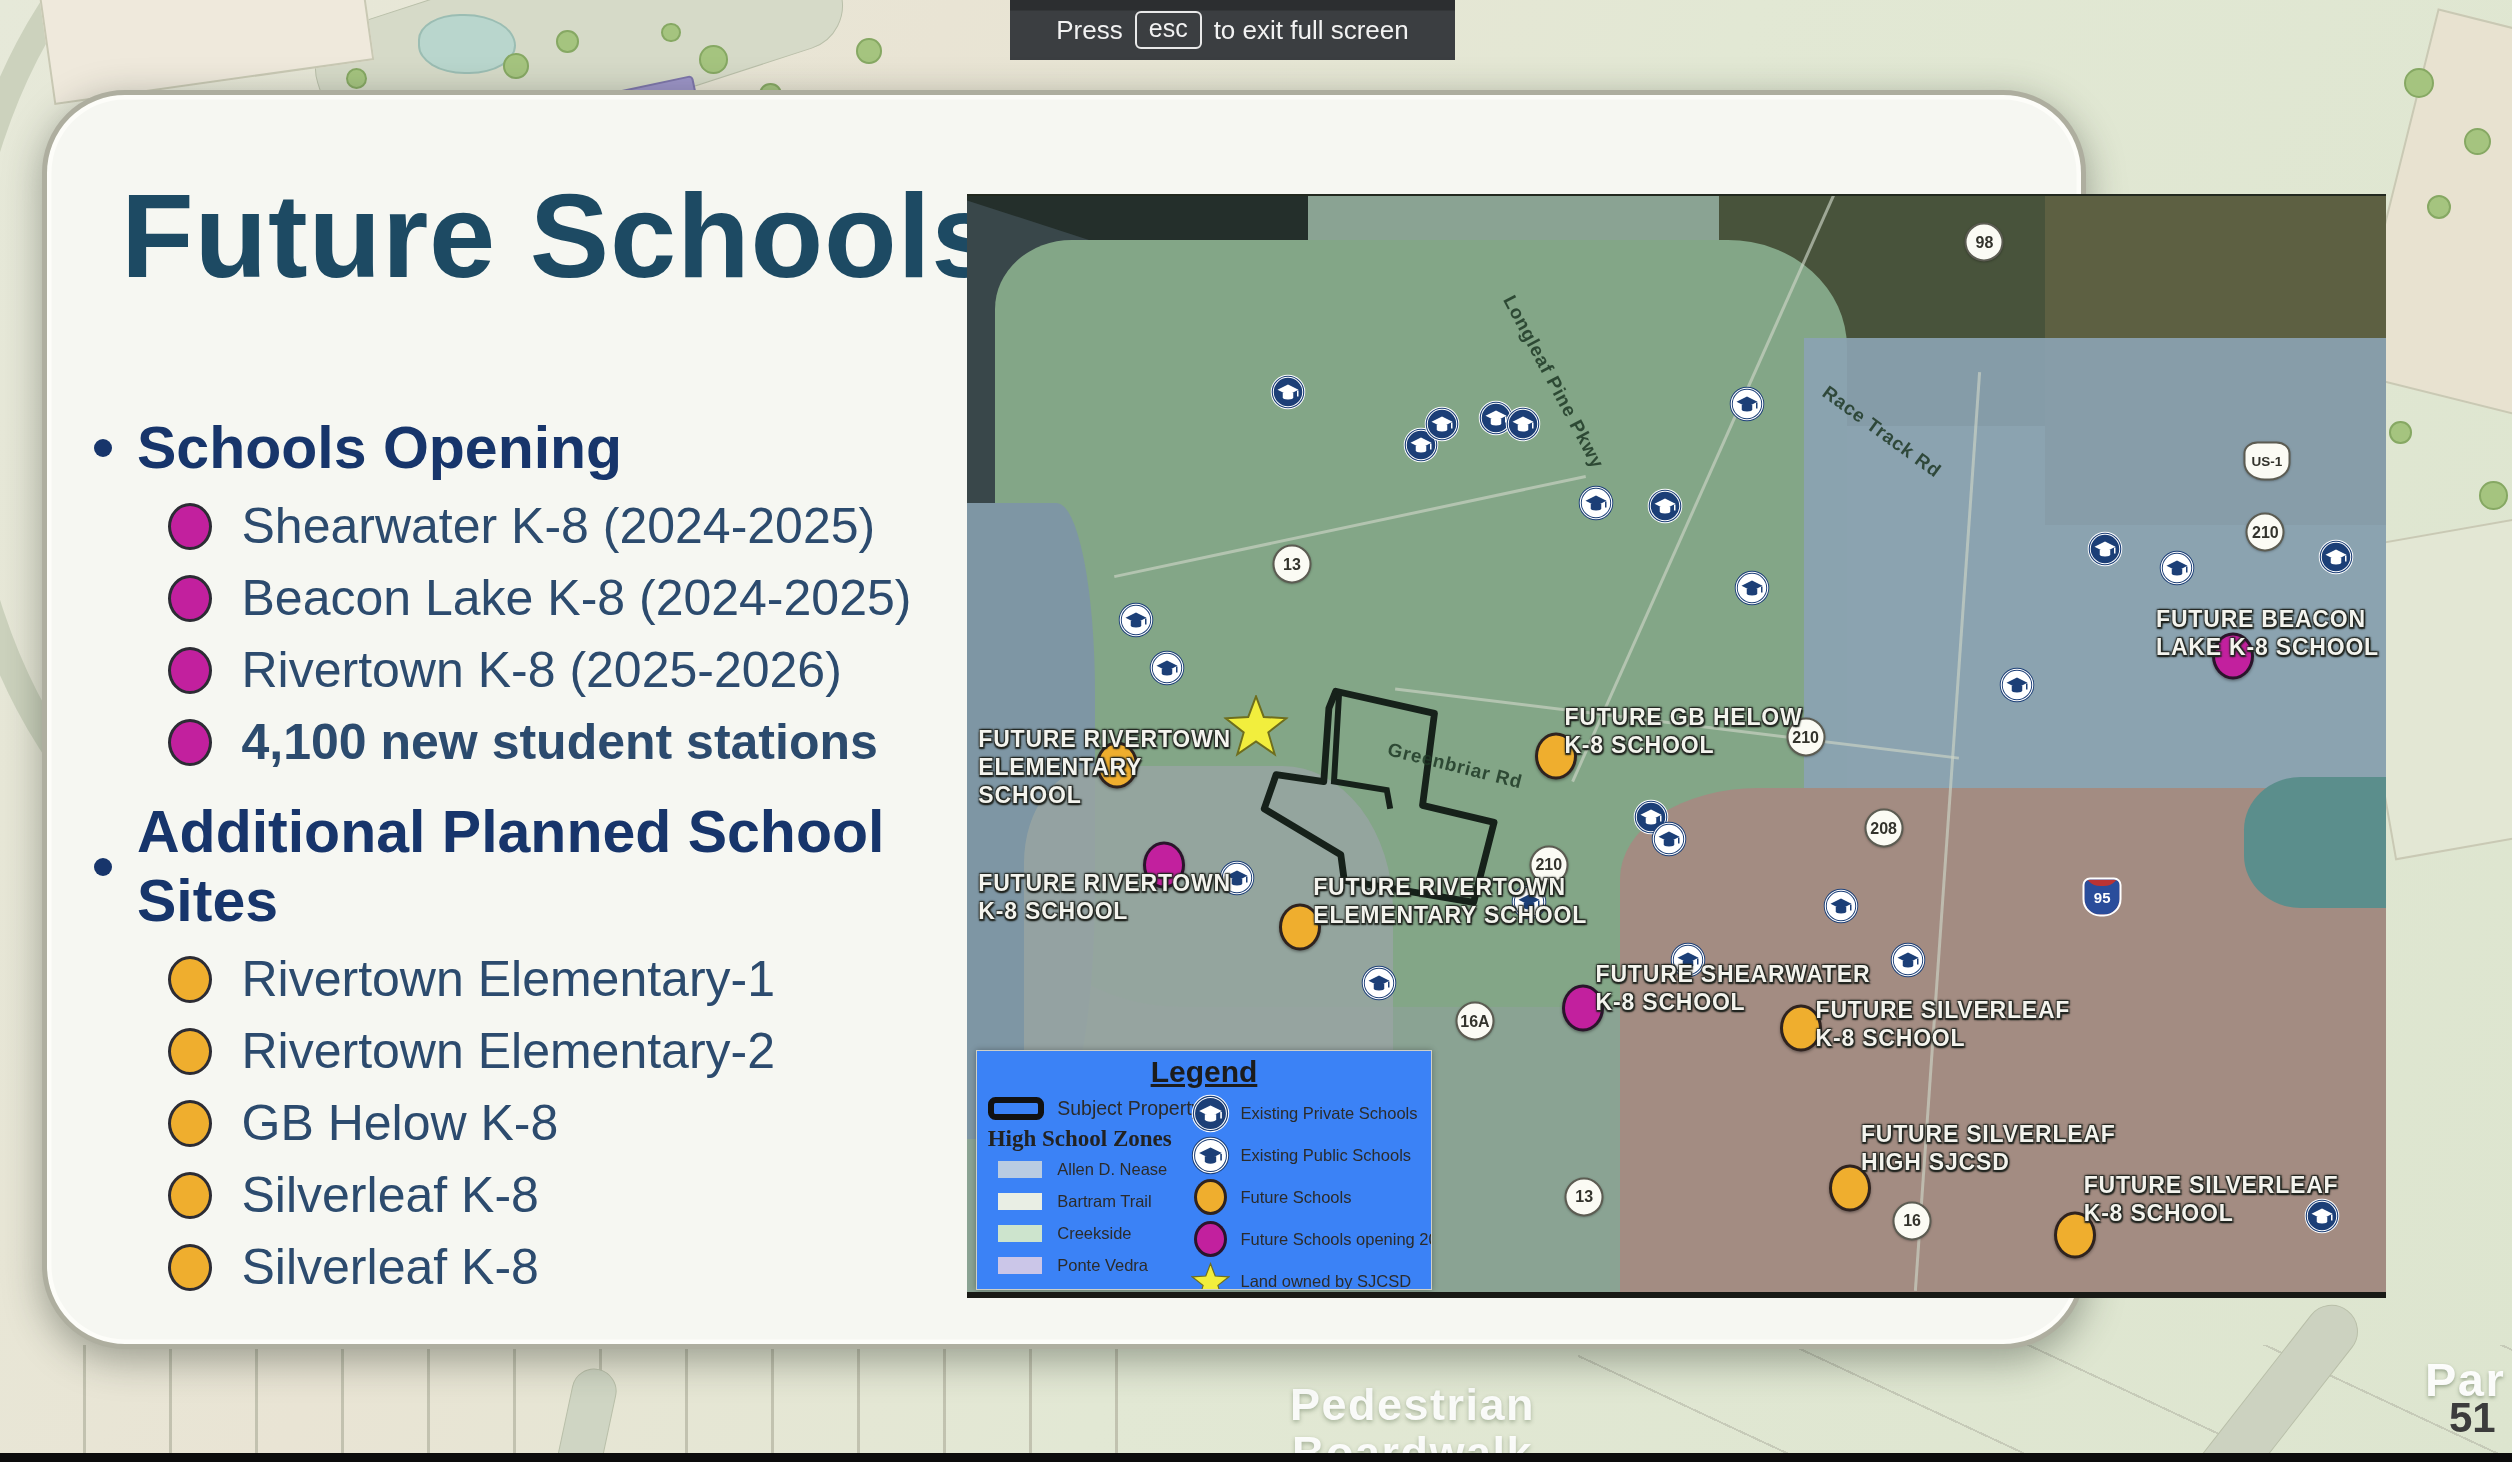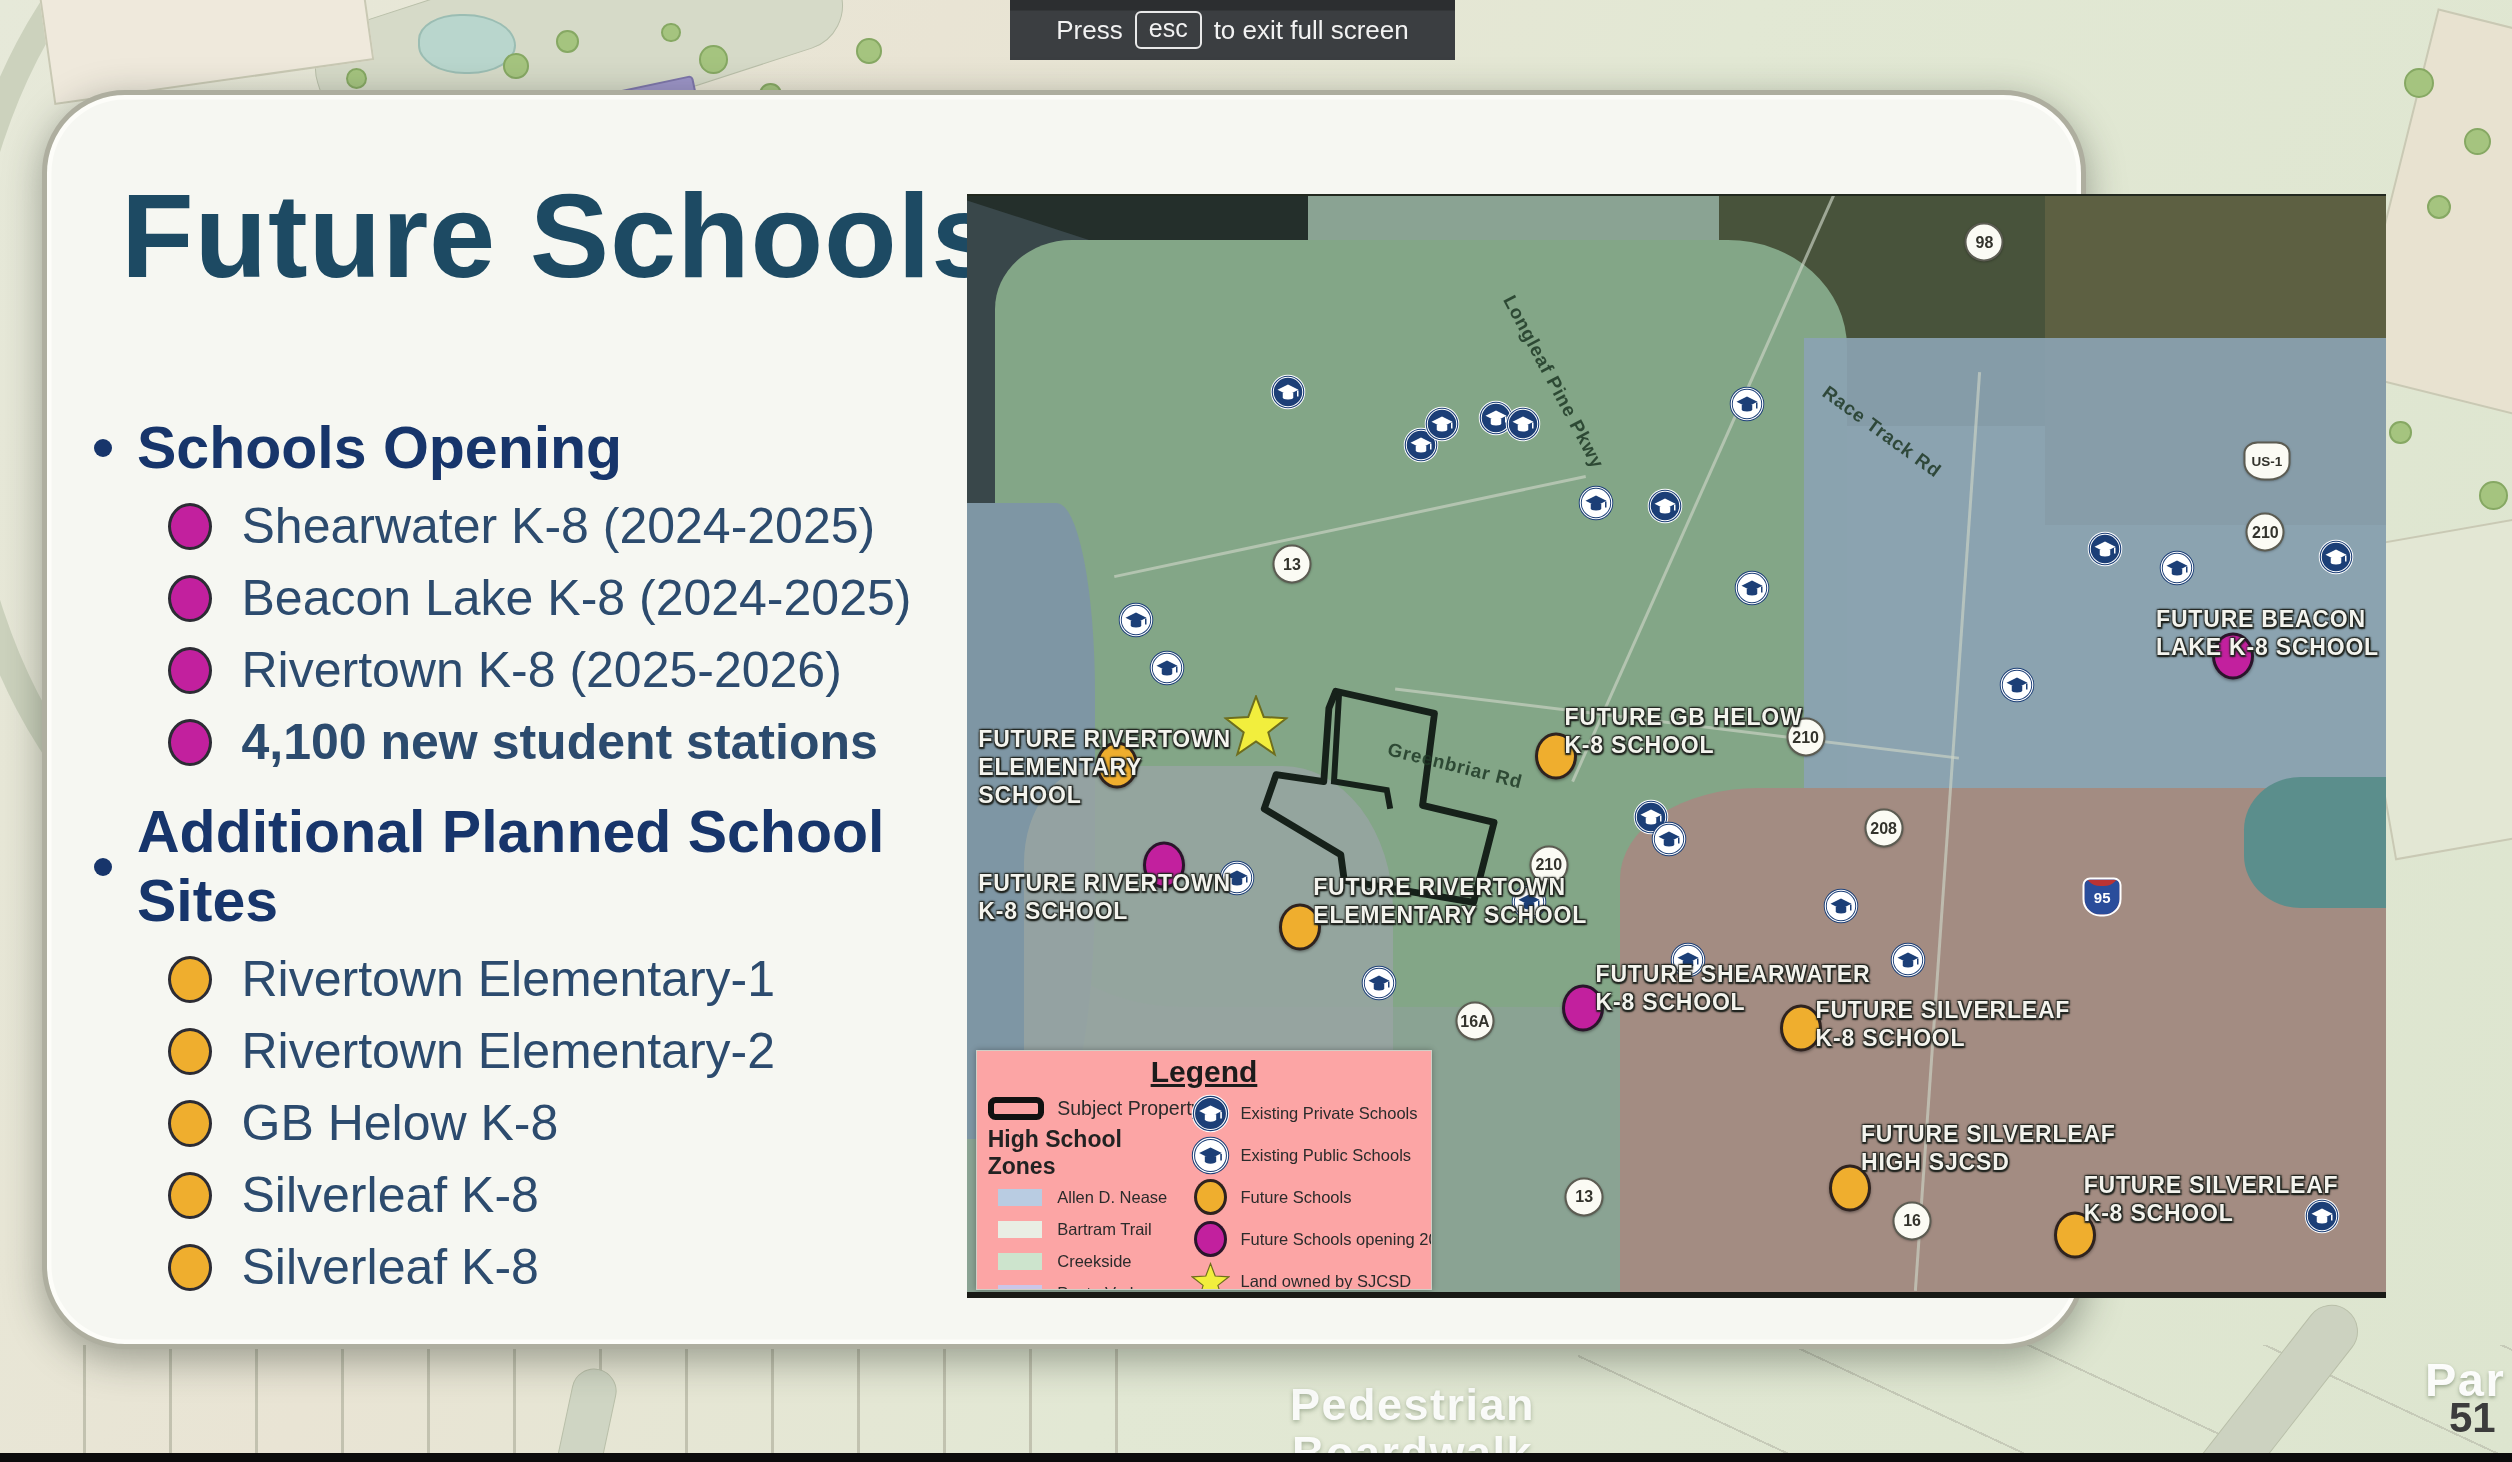--- a/index.html
+++ b/index.html
@@ -79,30 +79,30 @@
   .shield { position:absolute; width:39px; height:39px; border-radius:50%; background:#fbfbf4;
       border:2.3px solid #5c5c52; color:#33332c; font-weight:bold; font-size:16px;
       display:flex; align-items:center; justify-content:center; transform:translate(-50%,-50%);
       box-shadow:0 0.8px 2.3px rgba(0,0,0,.3); }
   .shield.us { width:47px; border-radius:30% 30% 45% 45%; font-size:13.5px; }
   .shield.i95 { background:#2a4d9b; color:#fff; border:2.3px solid #fff;
       box-shadow:inset 0 -28.5px 0 0 #2a4d9b, inset 0 39px 0 0 #b33; border-radius:7.5px 7.5px 45% 45%; font-size:15px; }
 
   
   .legend { position:absolute; left:0.65%; top:77.9%; width:32.1%; height:21.9%;
-      background:#fca5a5; border:1.5px solid #cfcfc6; box-shadow:0 0 6px rgba(0,0,0,.3);
+      background:#3b82f6; border:1.5px solid #cfcfc6; box-shadow:0 0 6px rgba(0,0,0,.3);
       padding:4.5px 10.5px; overflow:hidden; }
   .legend-title { text-align:center; font-weight:bold; font-size:30px; text-decoration:underline;
       color:#1c1c1c; margin-bottom:3px; }
   .legend-cols { display:flex; }
   .legend-left { width:47%; }
   .legend-right { width:53%; }
   .lg-row { display:flex; align-items:center; height:32px; }
   .lg-subject-sym { width:56px; height:22.5px; border:6px solid #111; border-radius:7.5px; margin-right:13.5px; flex:0 0 auto; }
-  .lg-zone-head { font-weight:bold; font-size:23px; color:#222; margin:1.5px 0; }
+  .lg-zone-head { font-weight:bold; font-size:23px; color:#222; margin:1.5px 0;font-family:Liberation Serif, serif; }
   .lg-swatch { width:44px; height:16.5px; margin:0 15px 0 10.5px; flex:0 0 auto; }
   .lg-label { font-size:16.5px; color:#2b2b2b; white-space:nowrap; }
   .lg-sym { width:39px; height:39px; margin-right:10.5px; flex:0 0 auto; display:flex; align-items:center; justify-content:center; }
   .lg-row.sym { height:42px; }
   .lg-dot { width:33px; height:36px; border-radius:50%; border:3px solid rgba(25,20,30,.9); }
 </style>
 </head>
 <body>
 
 <div class="bg">

